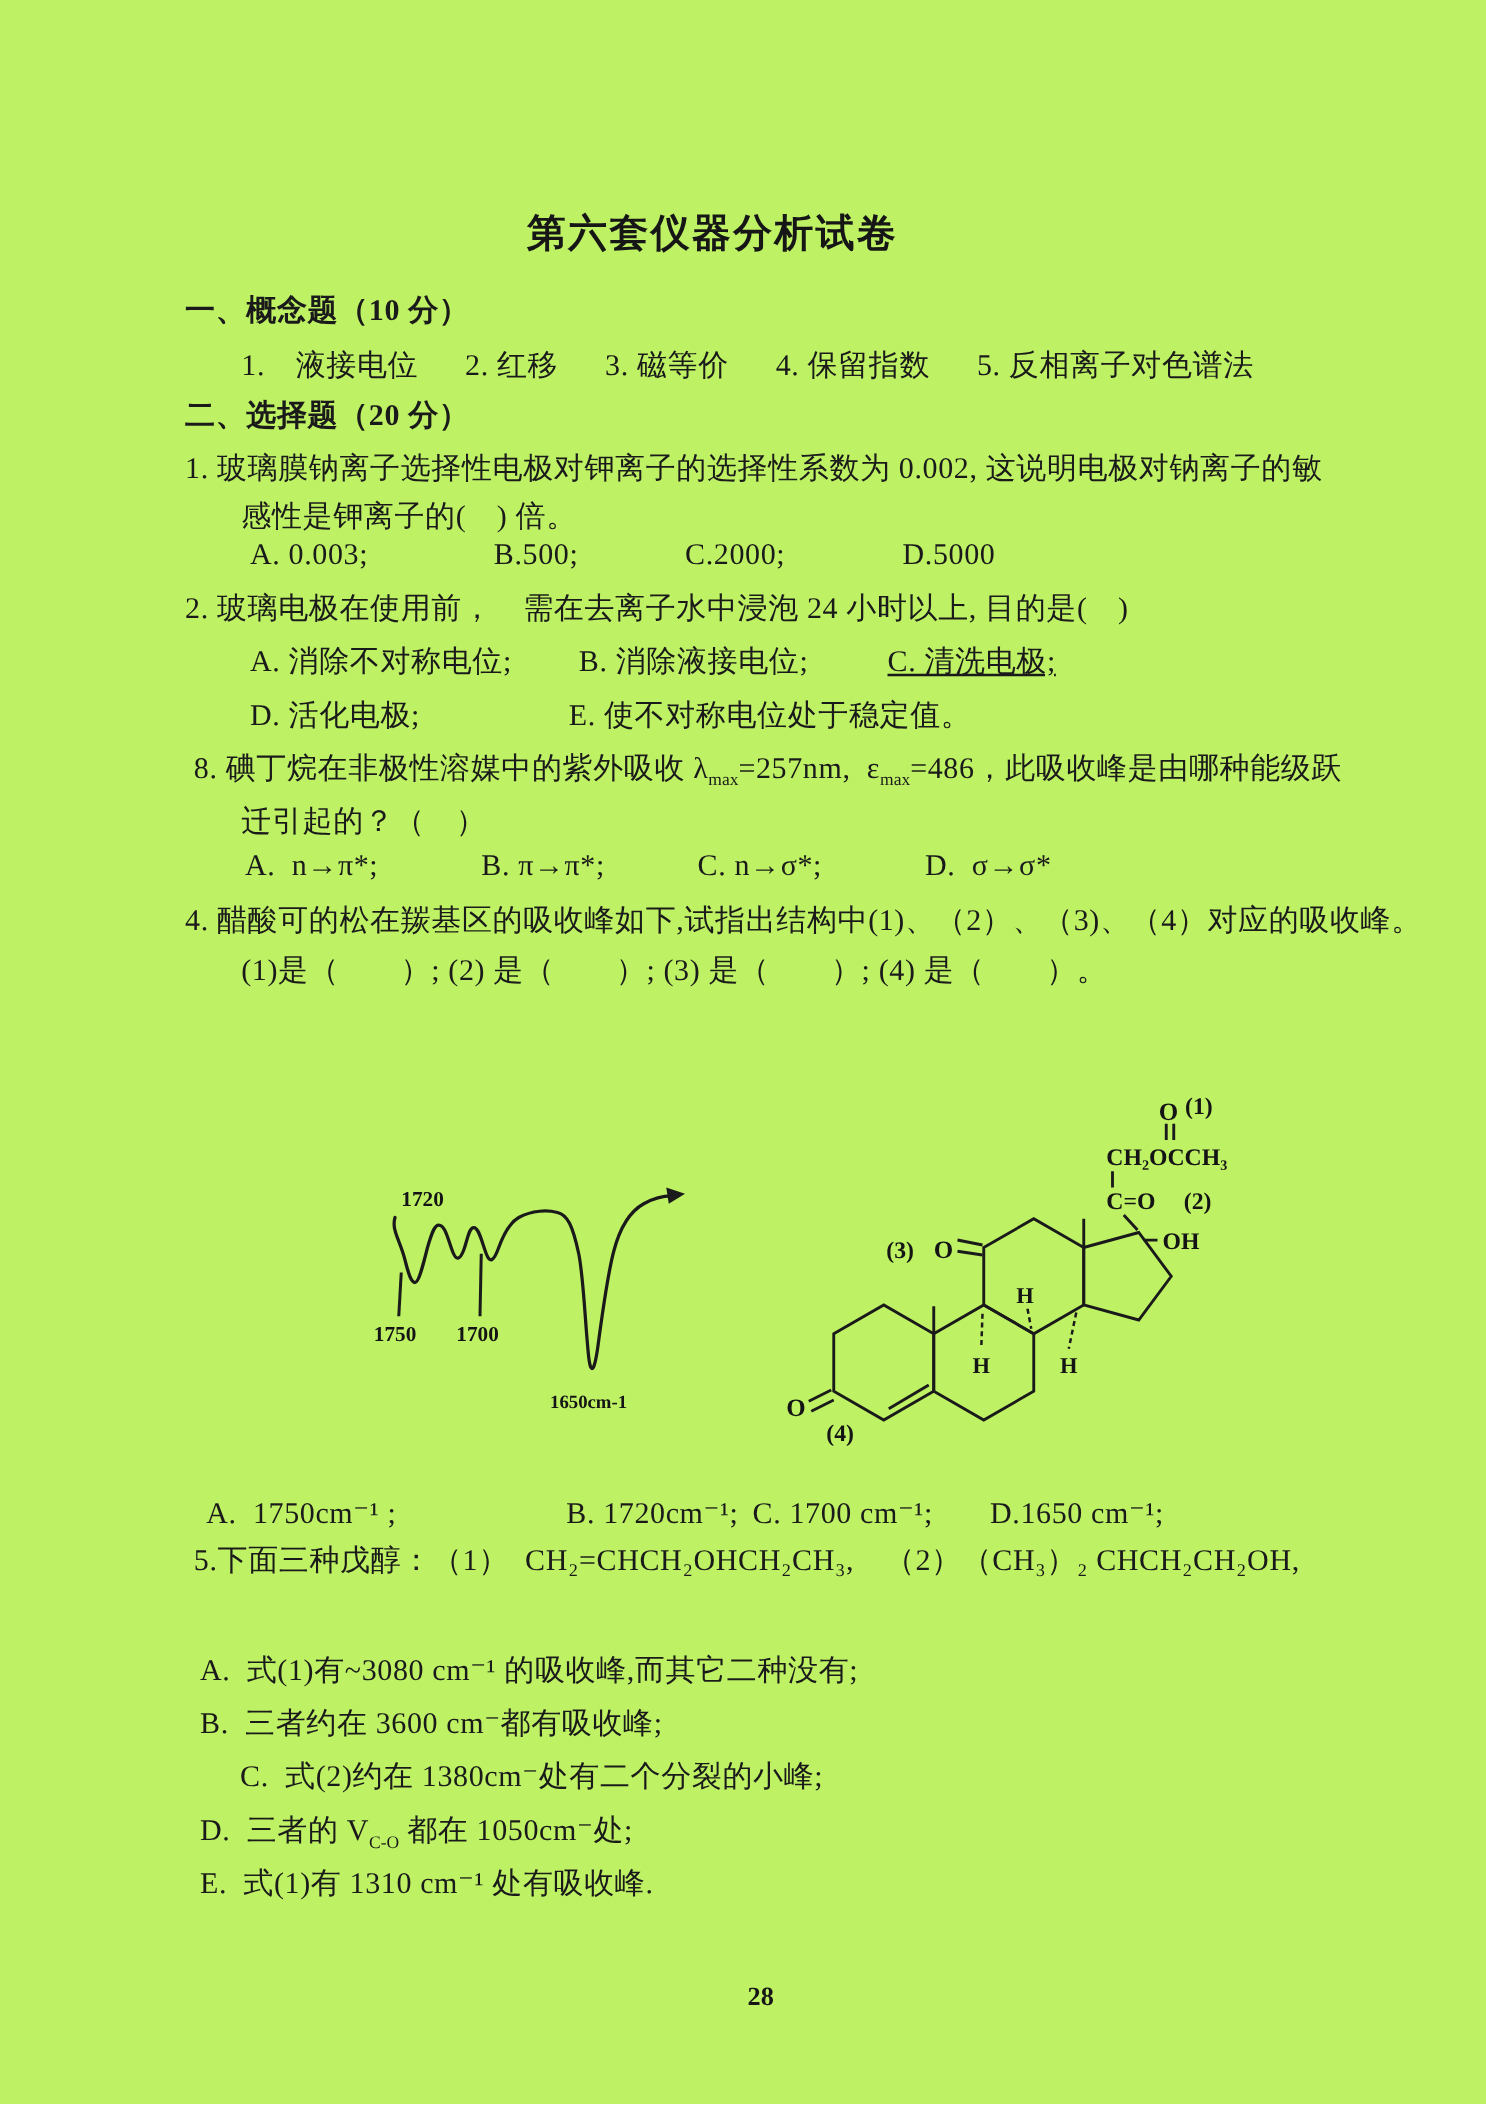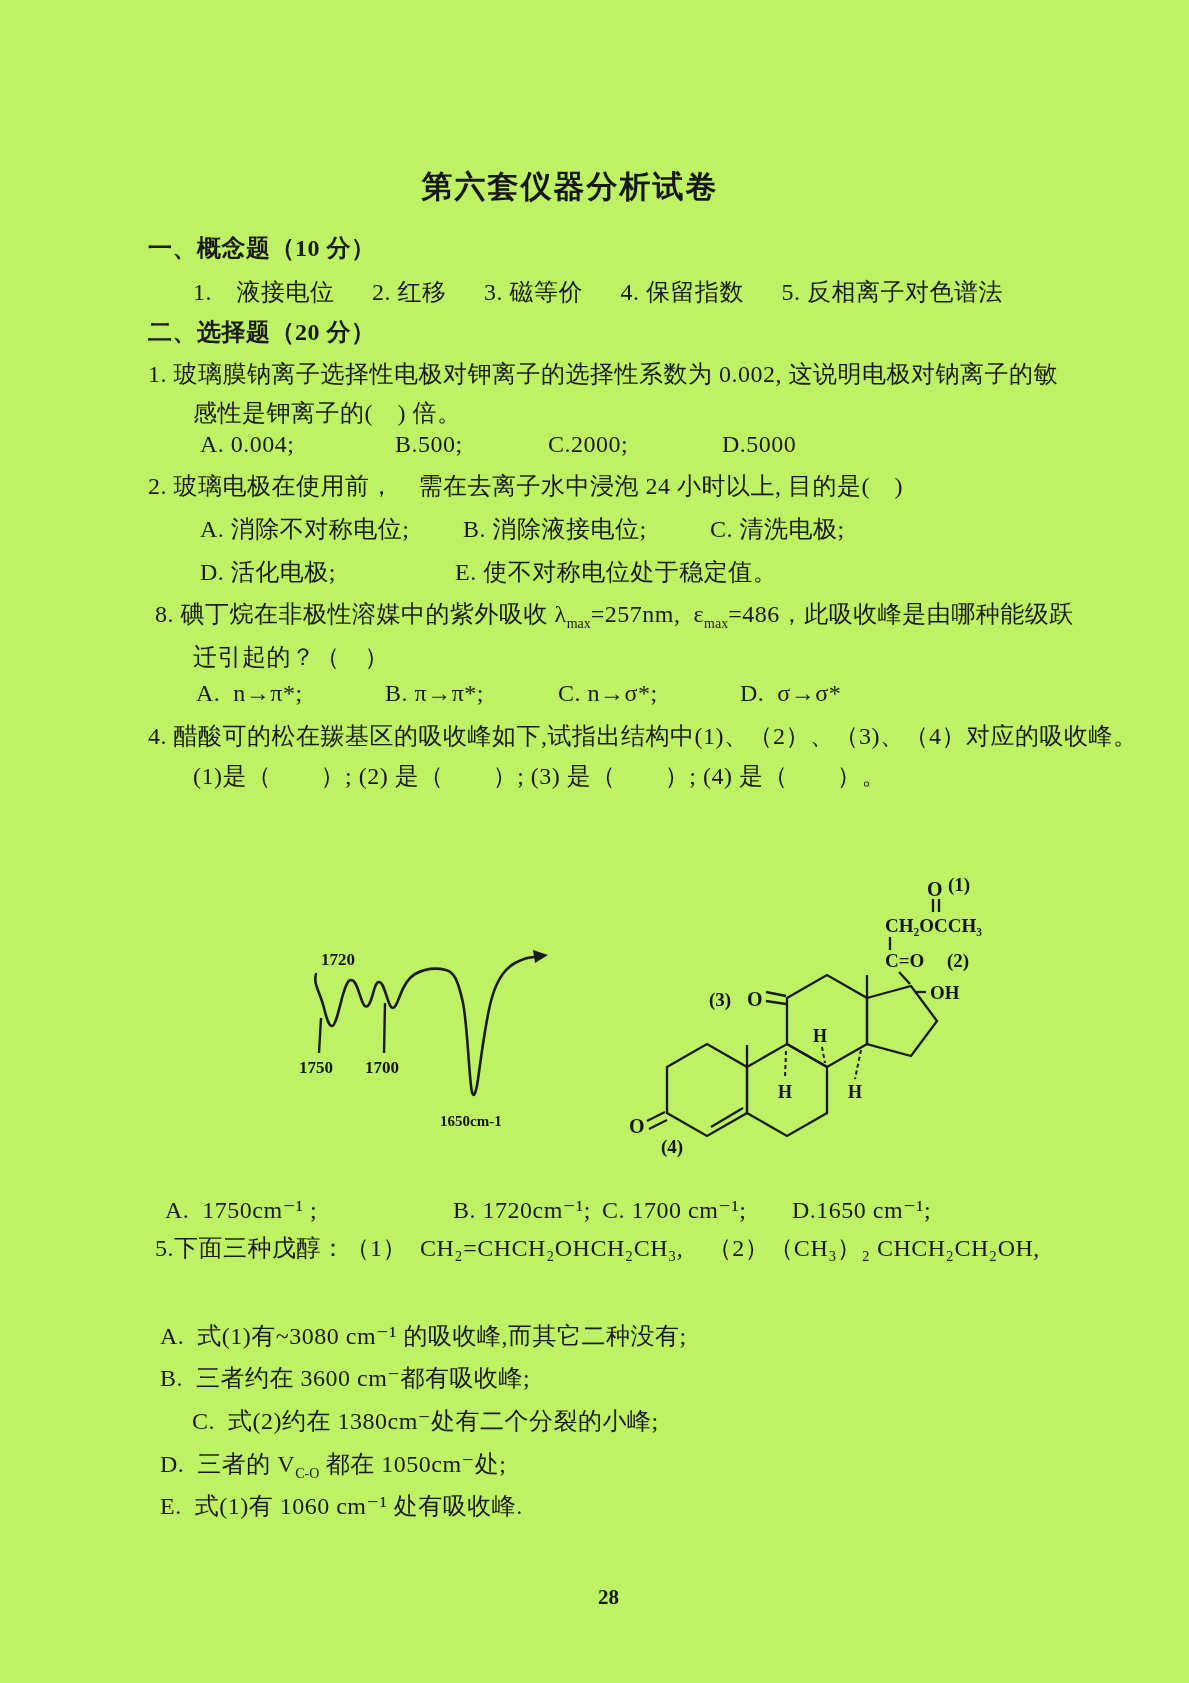--- a/index.html
+++ b/index.html
@@ -52,29 +52,29 @@
 
   <div class="title">第六套仪器分析试卷</div>
 
   <div class="line bold" style="left:148px; top:232px;">一、概念题（10 分）</div>
   <div class="line" style="left:193px; top:276px;">1.　液接电位　  2. 红移　  3. 磁等价　  4. 保留指数　  5. 反相离子对色谱法</div>
 
   <div class="line bold" style="left:148px; top:316px;">二、选择题（20 分）</div>
 
   <div class="line" style="left:148px; top:358px;">1. 玻璃膜钠离子选择性电极对钾离子的选择性系数为 0.002, 这说明电极对钠离子的敏</div>
   <div class="line" style="left:193px; top:397px;">感性是钾离子的(　) 倍。</div>
-  <div class="line" style="left:200px; top:431px;">A. 0.004;</div>
+  <div class="line" style="left:200px; top:431px;">A. 0.003;</div>
   <div class="line" style="left:395px; top:431px;">B.500;</div>
   <div class="line" style="left:548px; top:431px;">C.2000;</div>
   <div class="line" style="left:722px; top:431px;">D.5000</div>
 
   <div class="line" style="left:148px; top:470px;">2. 玻璃电极在使用前，　需在去离子水中浸泡 24 小时以上, 目的是(　)</div>
   <div class="line" style="left:200px; top:513px;">A. 消除不对称电位;</div>
   <div class="line" style="left:463px; top:513px;">B. 消除液接电位;</div>
-  <div class="line" style="left:710px; top:513px;">C. 清洗电极;</div>
+  <div class="line" style="left:710px; top:513px;text-decoration:underline;">C. 清洗电极;</div>
   <div class="line" style="left:200px; top:556px;">D. 活化电极;</div>
   <div class="line" style="left:455px; top:556px;">E. 使不对称电位处于稳定值。</div>
 
   <div class="line" style="left:155px; top:598px;"><span>8. 碘丁烷在非极性溶媒中的紫外吸收 λ</span><span class="subsc">max</span><span>=257nm,  ε</span><span class="subsc">max</span><span>=486，此吸收峰是由哪种能级跃</span></div>
   <div class="line" style="left:193px; top:641px;">迁引起的？（　）</div>
   <div class="line" style="left:196px; top:680px;">A.  n→π*;</div>
   <div class="line" style="left:385px; top:680px;">B. π→π*;</div>
   <div class="line" style="left:558px; top:680px;">C. n→σ*;</div>
   <div class="line" style="left:740px; top:680px;">D.  σ→σ*</div>
 
@@ -146,17 +146,17 @@
   <div class="line" style="left:165px; top:1196px;">A.  1750cm⁻¹ ;</div>
   <div class="line" style="left:418px; top:1196px;margin-left:35px;">B. 1720cm⁻¹;</div>
   <div class="line" style="left:602px; top:1196px;">C. 1700 cm⁻¹;</div>
   <div class="line" style="left:792px; top:1196px;">D.1650 cm⁻¹;</div>
 
   <div class="line" style="left:155px; top:1232px;">5.下面三种戊醇：（1）  CH₂=CHCH₂OHCH₂CH₃,　（2）（CH₃）₂ CHCH₂CH₂OH,</div>
   <div class="line" style="left:160px; top:1320px;">A.  式(1)有~3080 cm⁻¹ 的吸收峰,而其它二种没有;</div>
   <div class="line" style="left:160px; top:1362px;">B.  三者约在 3600 cm⁻都有吸收峰;</div>
   <div class="line" style="left:160px; top:1405px;margin-left:32px;">C.  式(2)约在 1380cm⁻处有二个分裂的小峰;</div>
   <div class="line" style="left:160px; top:1448px;"><span>D.  三者的 V</span><span class="subsc">C-O</span><span> 都在 1050cm⁻处;</span></div>
-  <div class="line" style="left:160px; top:1490px;">E.  式(1)有 1060 cm⁻¹ 处有吸收峰.</div>
+  <div class="line" style="left:160px; top:1490px;">E.  式(1)有 1310 cm⁻¹ 处有吸收峰.</div>
 
   <div class="pagenum" style="left:598px; top:1585px;font-weight:bold;">28</div>
 
 </div>
 
 </body></html>

